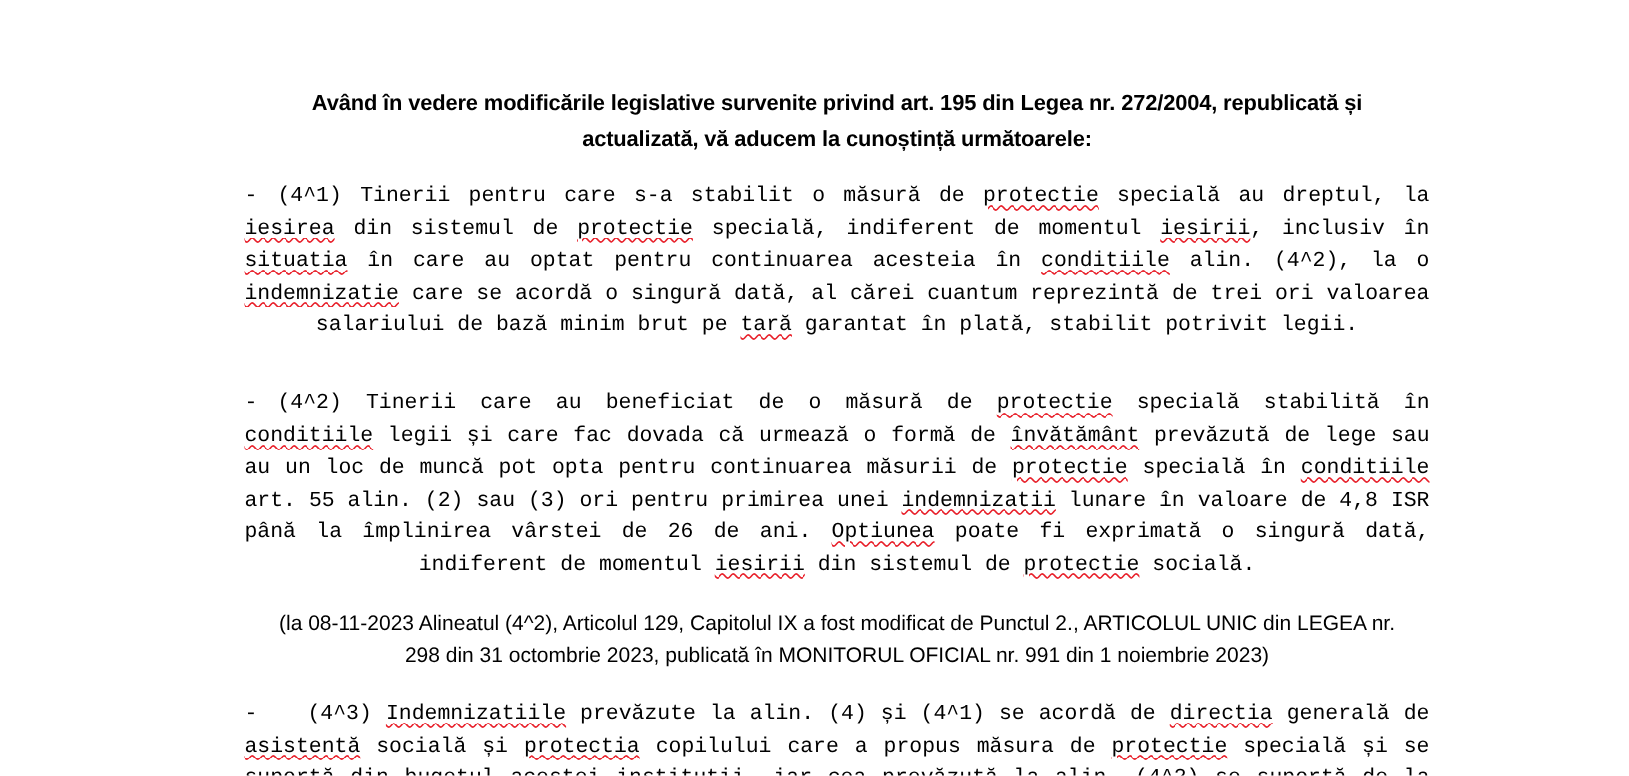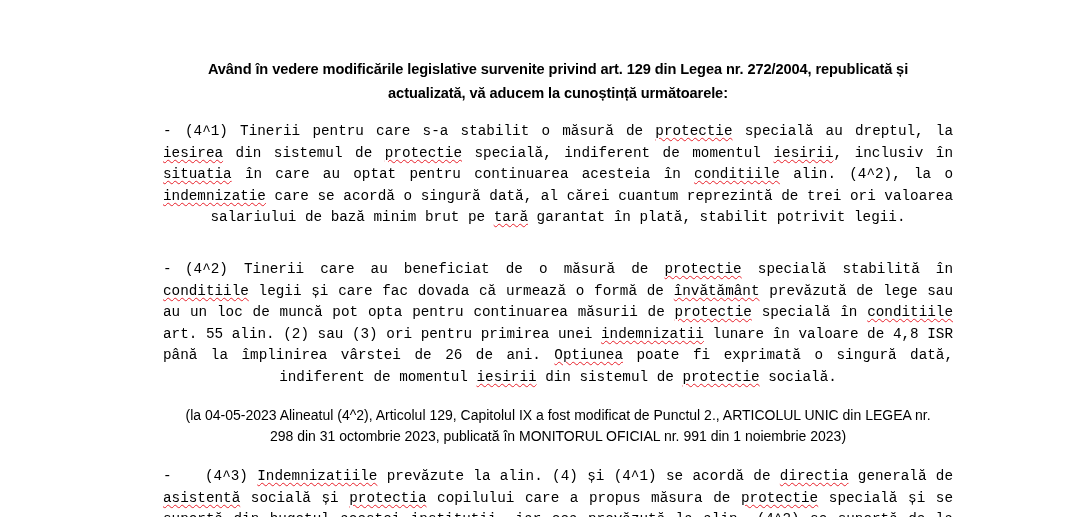--- a/index.html
+++ b/index.html
@@ -88,38 +88,38 @@
     text-underline-offset: 2px;
     -webkit-text-decoration: underline wavy #e8202a;
   }
 </style>
 </head>
 <body>
 
 <div id="page">
   <div id="doc-body">
 
-    <p class="heading">Având în vedere modificările legislative survenite privind art. 129 din Legea nr. 272/2004, republicată și actualizată, vă aducem la cunoștință următoarele:</p>
+    <p class="heading">Având în vedere modificările legislative survenite privind art. 195 din Legea nr. 272/2004, republicată și actualizată, vă aducem la cunoștință următoarele:</p>
 
     <p class="clause">
       <span class="dash">-</span><span class="gap-sm"></span><span class="runs"><span>(4^1) Tinerii pentru care s-a stabilit o măsură de </span><span class="sp">protectie</span><span> specială au dreptul, la </span><span class="sp">iesirea</span><span> din sistemul de </span><span class="sp">protectie</span><span> specială, indiferent de momentul </span><span class="sp">iesirii</span><span>, inclusiv în </span><span class="sp">situatia</span><span> în care au optat pentru continuarea acesteia în </span><span class="sp">conditiile</span><span> alin. (4^2), la o </span><span class="sp">indemnizatie</span><span> care se acordă o singură dată, al cărei cuantum reprezintă de trei ori valoarea salariului de bază minim brut pe </span><span class="sp">tară</span><span> garantat în plată, stabilit potrivit legii.</span></span>
     </p>
 
     <div class="spacer-cite"></div>
 
 
     <div class="spacer-para"></div>
 
     <p class="clause">
       <span class="dash">-</span><span class="gap-sm"></span><span class="runs"><span>(4^2) Tinerii care au beneficiat de o măsură de </span><span class="sp">protectie</span><span> specială stabilită în </span><span class="sp">conditiile</span><span> legii și care fac dovada că urmează o formă de </span><span class="sp">învătământ</span><span> prevăzută de lege sau au un loc de muncă pot opta pentru continuarea măsurii de </span><span class="sp">protectie</span><span> specială în </span><span class="sp">conditiile</span><span> art. 55 alin. (2) sau (3) ori pentru primirea unei </span><span class="sp">indemnizatii</span><span> lunare în valoare de 4,8 ISR până la împlinirea vârstei de 26 de ani. </span><span class="sp">Optiunea</span><span> poate fi exprimată o singură dată, indiferent de momentul </span><span class="sp">iesirii</span><span> din sistemul de </span><span class="sp">protectie</span><span> socială.</span></span>
     </p>
 
     <div class="spacer-cite"></div>
 
-    <p class="citation">(la 04-05-2023 Alineatul (4^2), Articolul 129, Capitolul IX a fost modificat de Punctul 2., ARTICOLUL UNIC din LEGEA nr. 298 din 31 octombrie 2023, publicată în MONITORUL OFICIAL nr. 991 din 1 noiembrie 2023)</p>
+    <p class="citation">(la 08-11-2023 Alineatul (4^2), Articolul 129, Capitolul IX a fost modificat de Punctul 2., ARTICOLUL UNIC din LEGEA nr. 298 din 31 octombrie 2023, publicată în MONITORUL OFICIAL nr. 991 din 1 noiembrie 2023)</p>
 
     <div class="spacer-para"></div>
 
     <p class="clause">
       <span class="dash">-</span><span class="gap-lg"></span><span class="runs"><span>(4^3) </span><span class="sp">Indemnizatiile</span><span> prevăzute la alin. (4) și (4^1) se acordă de </span><span class="sp">directia</span><span> generală de </span><span class="sp">asistentă</span><span> socială și </span><span class="sp">protectia</span><span> copilului care a propus măsura de </span><span class="sp">protectie</span><span> specială și se suportă din bugetul acestei instituții, iar cea prevăzută la alin. (4^2) se suportă de la bugetul de stat prin bugetul Ministerului Muncii și </span><span class="sp">Solidarităţii</span><span> Sociale.</span></span>
     </p>
 
   </div>
 </div>
 

